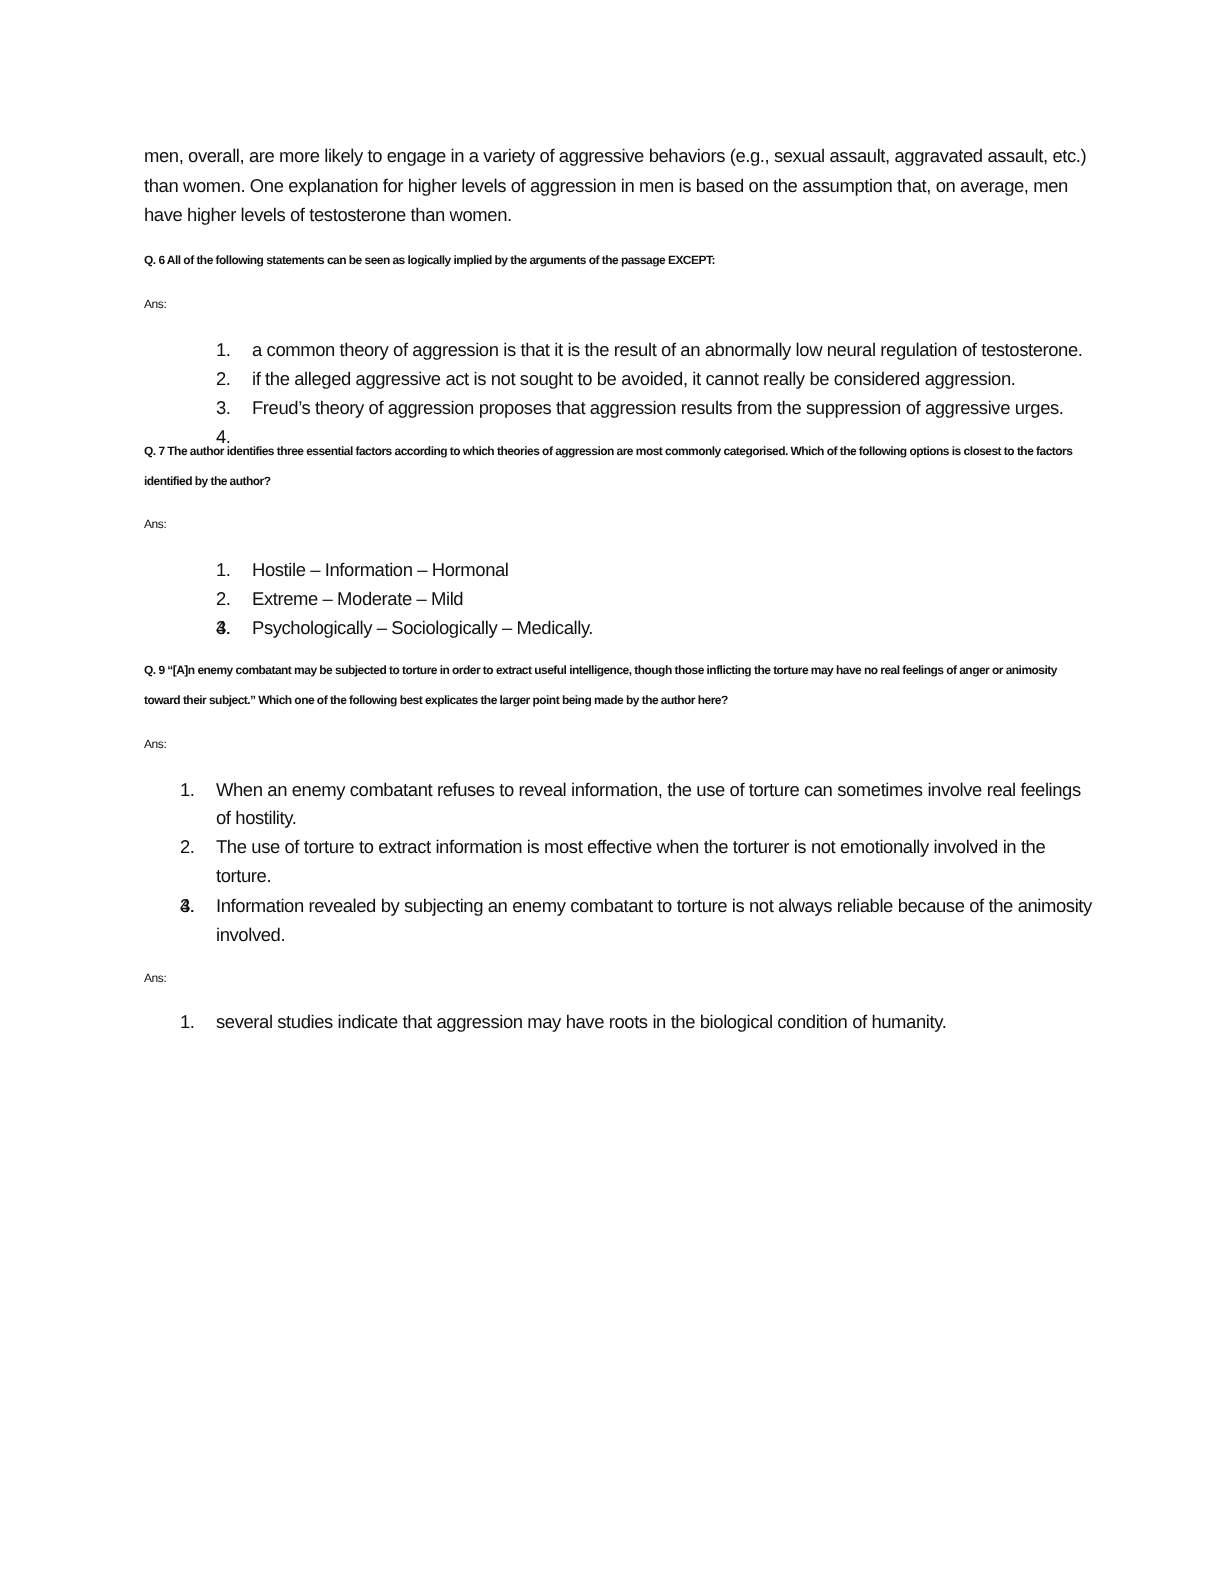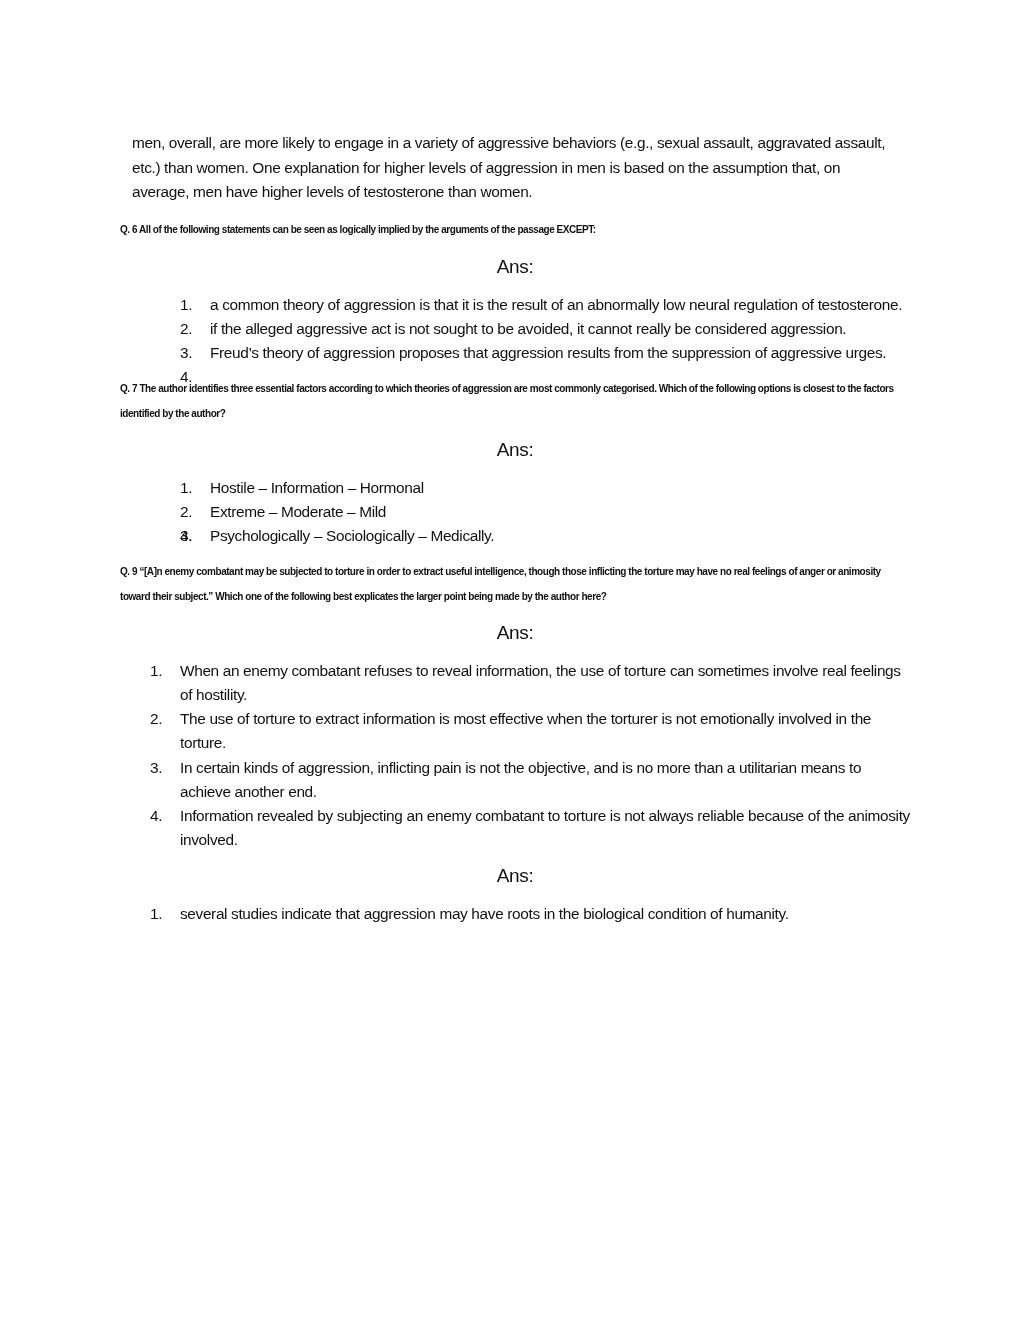--- a/index.html
+++ b/index.html
@@ -18,35 +18,34 @@
     .page {
       position: absolute;
       left: 120px;
       top: 119px;
       width: 790px;
     }
     .para {
       font-size: 15.4px;
       line-height: 24.5px;
       letter-spacing: -0.35px;
-      margin: 12px;
+      margin: 0;
     }
     .question {
       font-size: 10px;
       line-height: 24.5px;
       font-weight: bold;
       letter-spacing: -0.45px;
       margin: 12px 0 0 0;
     }
     .ans {
-      font-size: 19px;
+      font-size: 10px;
       line-height: 24.5px;
       letter-spacing: -0.35px;
       margin: 12px 0 0 0;
-      text-align: center;
     }
     ol.options {
       list-style: none;
       margin: 13px 0 0 0;
       padding: 0;
     }
     ol.options li {
       position: relative;
       font-size: 15.4px;
       line-height: 24.2px;
@@ -89,21 +88,21 @@
       <li><span class="num">4.</span><span>Psychologically – Sociologically – Medically.</span></li>
     </ol>
   </section>
 
   <section>
     <p class="question">Q. 9 “[A]n enemy combatant may be subjected to torture in order to extract useful intelligence, though those inflicting the torture may have no real feelings of anger or animosity toward their subject.” Which one of the following best explicates the larger point being made by the author here?</p>
     <p class="ans">Ans:</p>
     <ol class="options indent-narrow">
       <li><span class="num">1.</span><span>When an enemy combatant refuses to reveal information, the use of torture can sometimes involve real feelings of hostility.</span></li>
       <li><span class="num">2.</span><span>The use of torture to extract information is most effective when the torturer is not emotionally involved in the torture.</span></li>
-      <li><span class="num">3.</span><span>In certain kinds of aggression, inflicting pain is not the objective, and is no more than a utilitarian means to achieve another end.</span></li>
+      <li><span class="num">3.</span></li>
       <li><span class="num">4.</span><span>Information revealed by subjecting an enemy combatant to torture is not always reliable because of the animosity involved.</span></li>
     </ol>
   </section>
 
   <section>
     <p class="ans">Ans:</p>
     <ol class="options indent-narrow">
       <li><span class="num">1.</span><span>several studies indicate that aggression may have roots in the biological condition of humanity.</span></li>
     </ol>
   </section>

